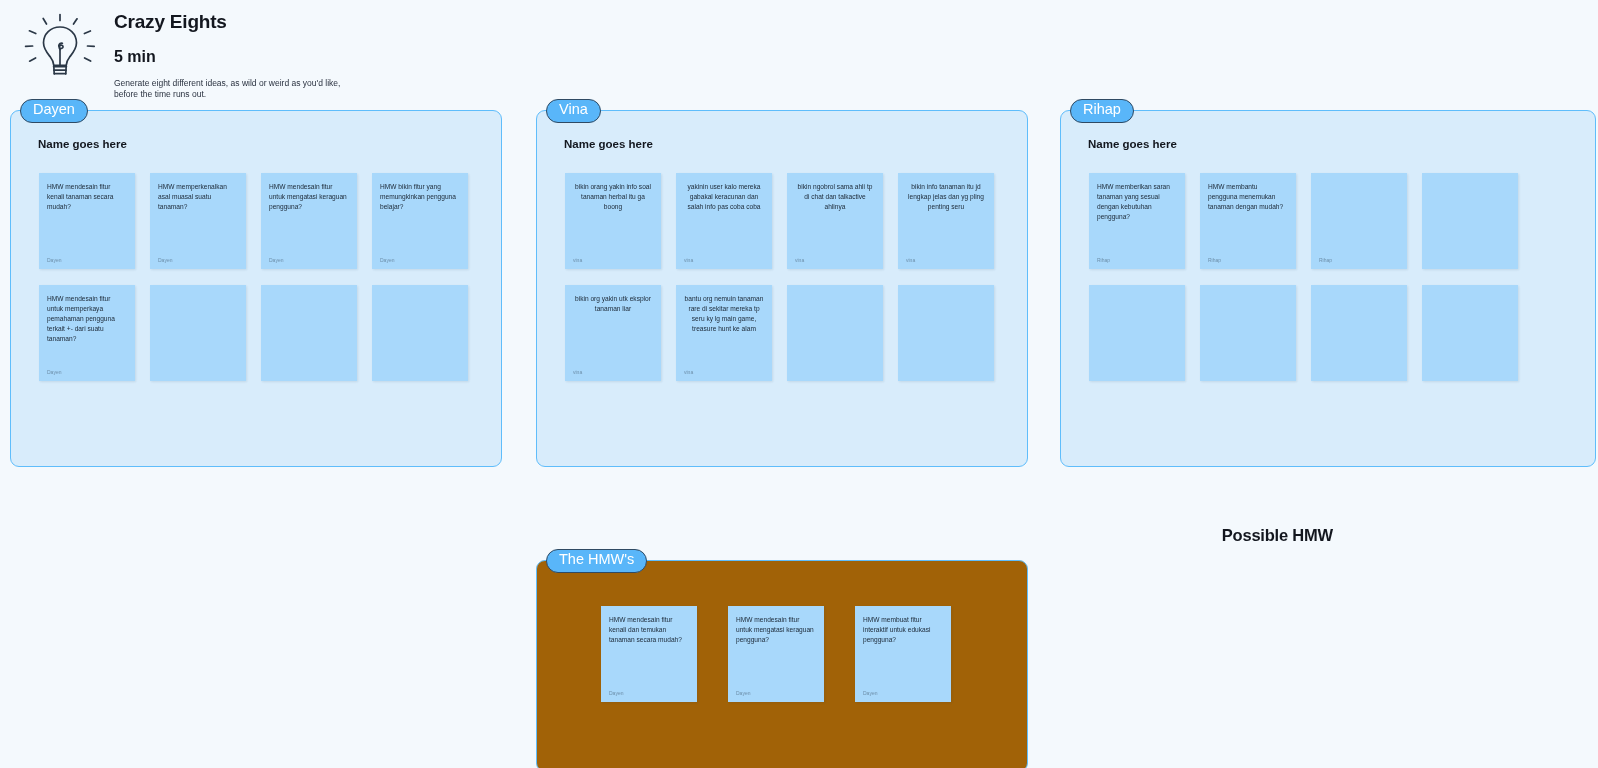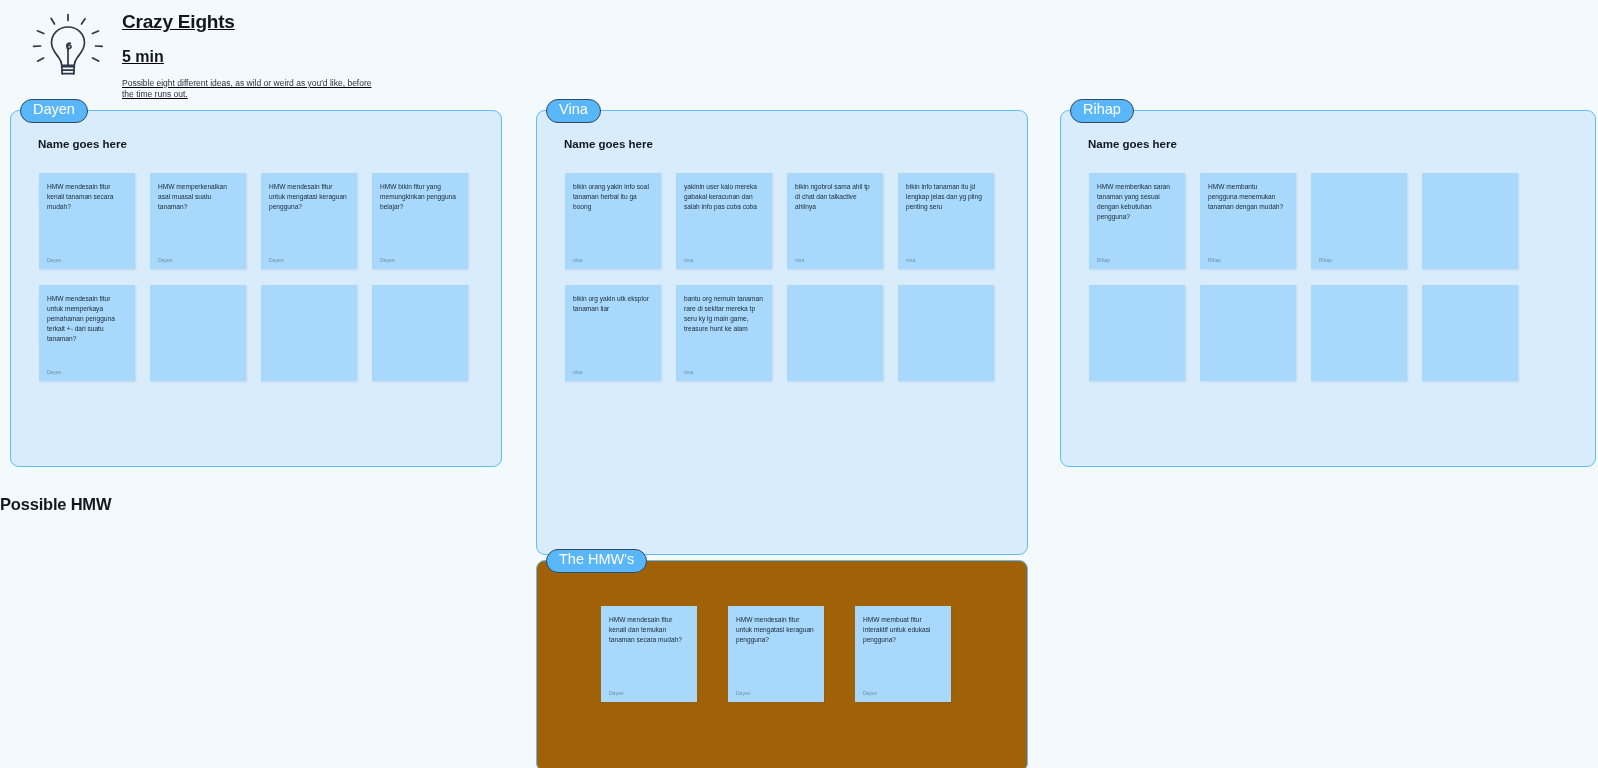--- a/index.html
+++ b/index.html
@@ -7,25 +7,24 @@
     margin: 0; padding: 0;
     width: 1598px; height: 768px;
     background: #f4f9fd;
     font-family: "Liberation Sans", sans-serif;
     overflow: hidden;
   }
 
   
   .header {
     position: absolute;
-    left: 16px; top: 0;
+    left: 8px; top: 0;
     width: 1310px; height: 100px;
     display: flex;
     align-items: flex-start;
-    text-decoration: underline;
   }
   .bulb-wrap {
     width: 92px; height: 92px;
     margin-left: 6px; margin-top: 4px;
     flex: 0 0 auto;
     display: flex; align-items: center; justify-content: center;
   }
   .header-text {
     margin-top: 12px;
     margin-left: 8px;
@@ -108,22 +107,22 @@
     left: 8px; bottom: 6px;
     font-size: 5px;
     color: #6d8faa;
     line-height: 1;
   }
 
   
   .section-title {
     position: absolute;
     width: 1333px;
-    text-align: left;
-    top: 495px;
+    text-align: right;
+    top: 526px;
     font-size: 16.5px;
     font-weight: bold;
     color: #13171f;
     letter-spacing: -0.2px;
   }
   .hmw-panel {
     position: absolute;
     left: 536px; top: 560px;
     width: 492px; height: 212px;
     background: #a16207;
@@ -164,21 +163,21 @@
       <path d="M65.4 24.5 L71.4 22"></path>
       <path d="M13.6 37 L6.6 37.4"></path>
       <path d="M68.5 37 L75.2 37.4"></path>
       <path d="M16.6 49 L10.6 52.2"></path>
       <path d="M65.6 49 L71.6 52"></path>
     </svg>
   </div>
   <div class="header-text">
     <div class="title">Crazy Eights</div>
     <div class="duration">5 min</div>
-    <div class="desc">Possible eight different ideas, as wild or weird as you'd like, before the time runs out.</div>
+    <div class="desc">Generate eight different ideas, as wild or weird as you'd like, before the time runs out.</div>
   </div>
 </div>
 
 <div class="panel" style="left:10px; top:110px; width:492px; height:357px;">
   <div class="panel-badge">Dayen</div>
   <div class="panel-subtitle">Name goes here</div>
   <div class="grid">
     <div class="note">
         <div class="note-text">HMW mendesain fitur kenali tanaman secara mudah?</div>
         <div class="note-author">Dayen</div>
@@ -207,21 +206,21 @@
         <div class="note-text"></div>
         <div class="note-author"></div>
       </div>
     <div class="note">
         <div class="note-text"></div>
         <div class="note-author"></div>
       </div>
   </div>
 </div>
 
-<div class="panel" style="left:536px; top:110px; width:492px; height:445px;">
+<div class="panel" style="left:536px; top:110px; width:492px; height:357px;text-align:center;">
   <div class="panel-badge">Vina</div>
   <div class="panel-subtitle">Name goes here</div>
   <div class="grid">
     <div class="note">
         <div class="note-text">bikin orang yakin info soal tanaman herbal itu ga boong</div>
         <div class="note-author">vina</div>
       </div>
     <div class="note">
         <div class="note-text">yakinin user kalo mereka gabakal keracunan dan salah info pas coba coba</div>
         <div class="note-author">vina</div>

